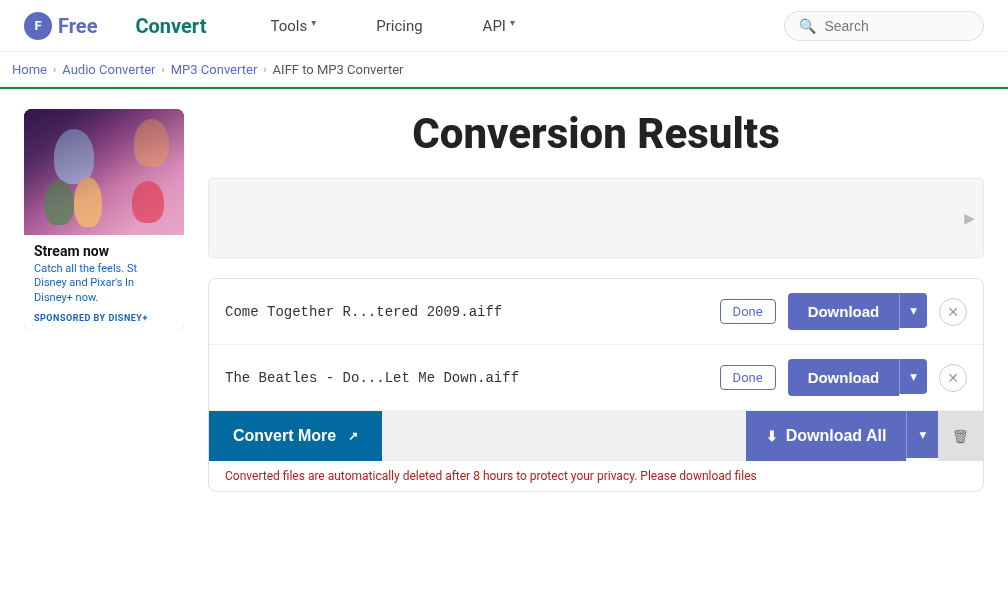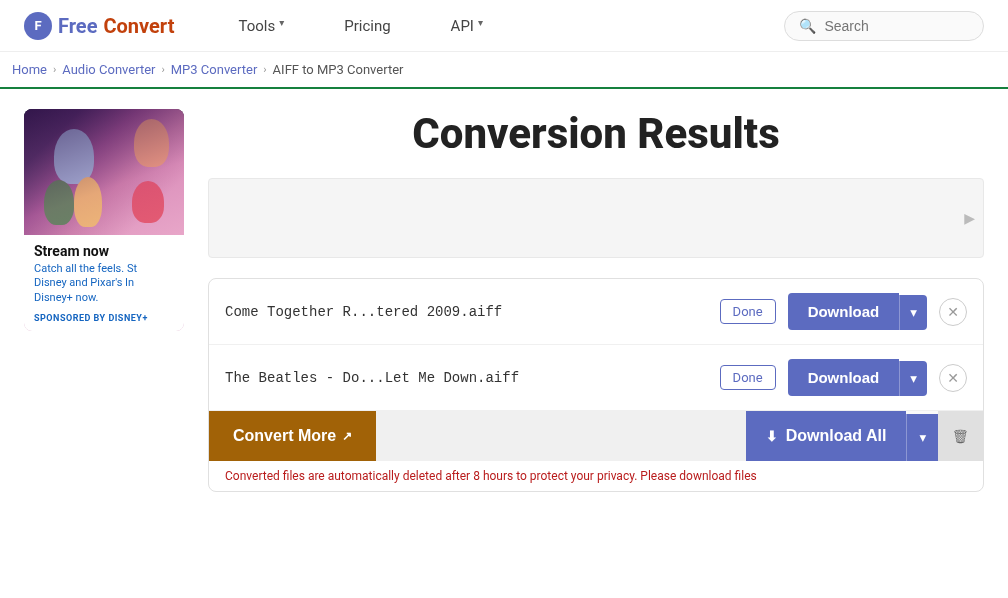--- a/index.html
+++ b/index.html
@@ -197,37 +197,37 @@
       background: transparent;
       border: 1.5px solid #ccc;
       border-radius: 50%;
       width: 28px; height: 28px;
       display: flex; align-items: center; justify-content: center;
       cursor: pointer;
       color: #999;
       font-size: 14px;
     }
 
-    .btn-group { display: flex; align-items: flex-end; }
+    .btn-group { display: flex; align-items: flex-start; }
 
     
     .action-bar {
       display: flex;
       align-items: stretch;
       background: #f9f9f9;
     }
     .convert-more-btn {
-      background: #a16207;
+      background: #0369a1;
       color: #fff;
       border: none;
       padding: 16px 24px;
       font-size: 16px;
       font-weight: 600;
       cursor: pointer;
-      display: flex; align-items: center; gap: 6px;
+      display: flex; align-items: center; gap: 12px;
       flex: 0 0 auto;
     }
     .action-bar-spacer { flex: 1; background: #f0f0f0; }
     .download-all-btn {
       background: #5c6bc0;
       color: #fff;
       border: none;
       padding: 16px 20px;
       font-size: 16px;
       font-weight: 600;
@@ -263,21 +263,21 @@
     .external-icon { font-size: 12px; }
     .download-icon { font-size: 14px; }
   </style>
 </head>
 <body>
 
 <header class="header">
   <a class="logo" href="#">
     <div class="logo-circle">F</div>
     <span style="color:#5c6bc0;font-weight:700;">Free</span>
-      <span style="color:#c2410c;font-weight:700;">Convert</span>
+      <span style="color:#0f766e;font-weight:700;margin-left:32px;">Convert</span>
   </a>
   <nav>
     <a class="nav-item" href="#">
       <span>Tools</span>
       <span class="chevron">▾</span>
     </a>
     <a class="nav-item" href="#">
       <span>Pricing</span>
     </a>
     <a class="nav-item" href="#">

